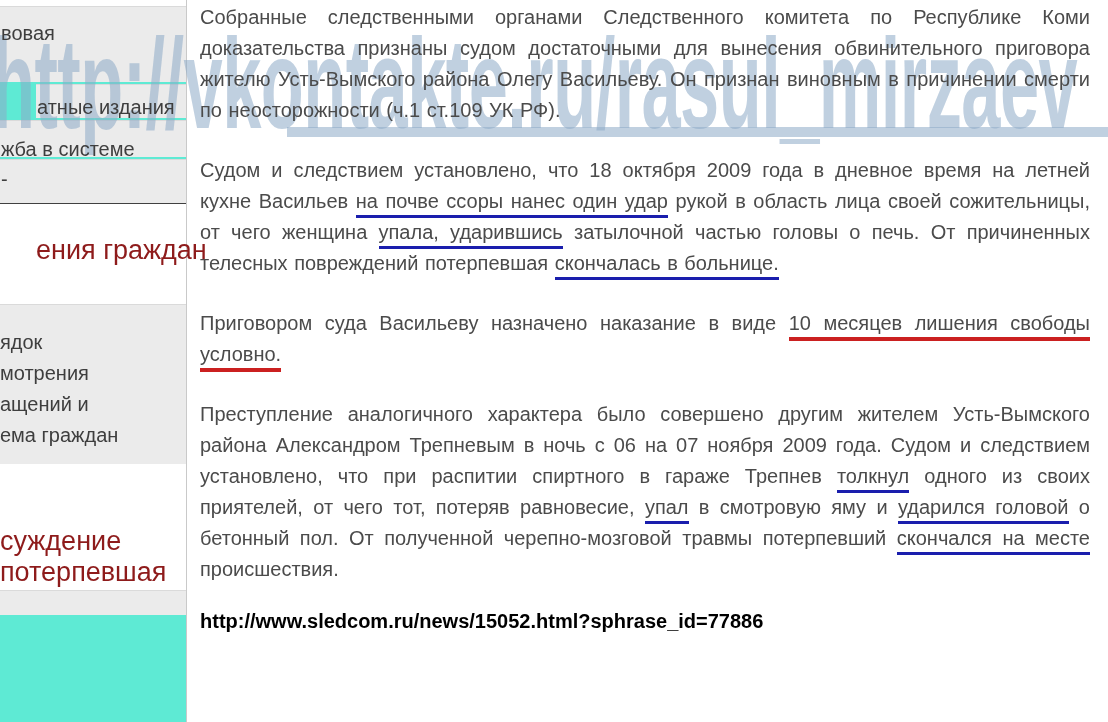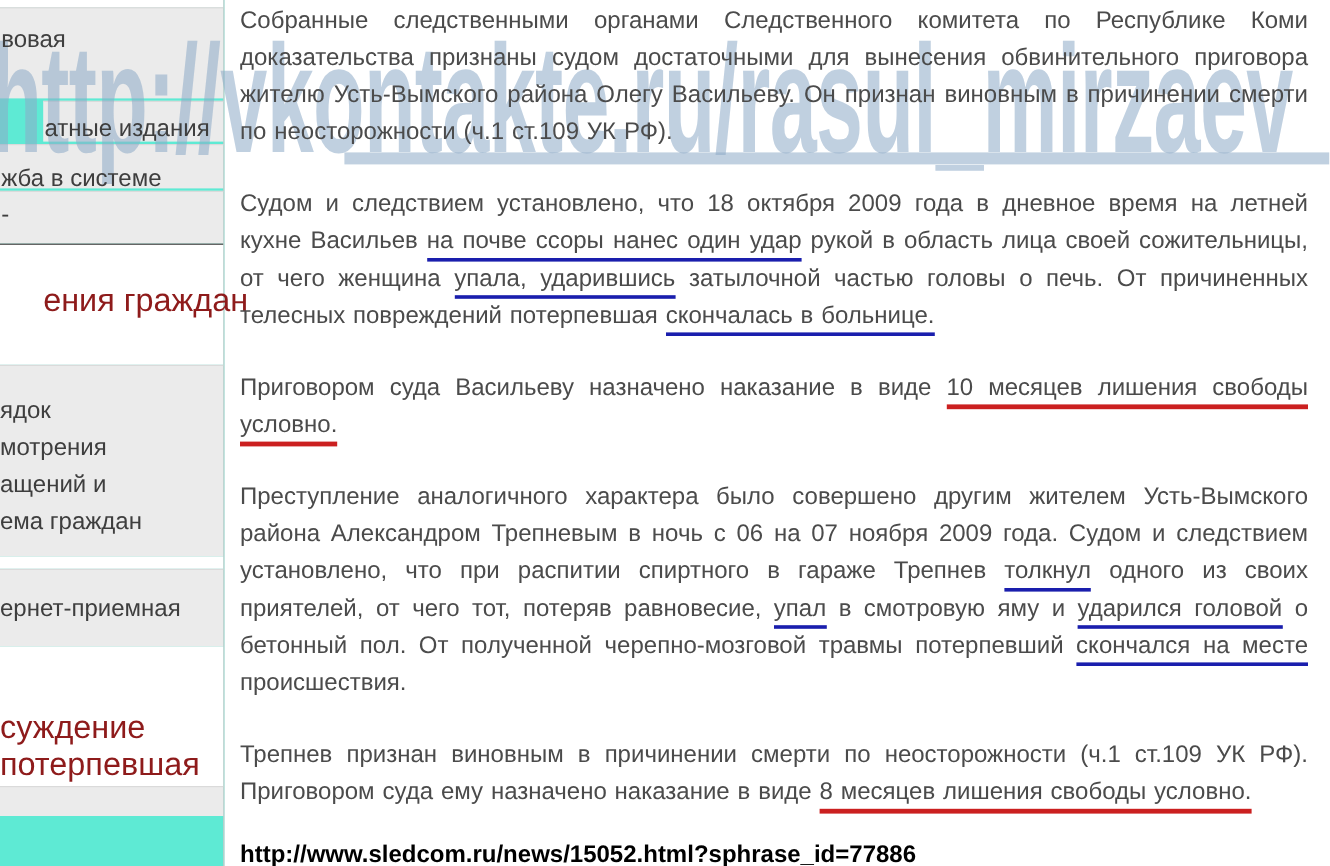--- a/index.html
+++ b/index.html
@@ -89,39 +89,35 @@
 
   <div class="sb-block b5">
     <div class="sb-link">ядок</div>
     <div class="sb-link">мотрения</div>
     <div class="sb-link">ащений и</div>
     <div class="sb-link">ема граждан</div>
   </div>
 
   <div class="sb-white-gap"></div>
 
-  <div class="sb-block b6">
-    <div class="sb-link">ернет-приемная</div>
-  </div>
 
   <div class="sb-white-hdr2">
     <div class="red-hdr">суждение</div>
     <div class="red-hdr">потерпевшая</div>
   </div>
 
   <div class="sb-block b7"></div>
 </aside>
 
 <main class="content">
   <div id="paragraphs">
       <p><span>Собранные следственными органами Следственного комитета по Республике Коми доказательства признаны судом достаточными для вынесения обвинительного приговора жителю Усть-Вымского района Олегу Васильеву. Он признан виновным в причинении смерти по неосторожности (ч.1 ст.109 УК РФ).</span></p>
       <p><span>Судом и следствием установлено, что 18 октября 2009 года в дневное время на летней кухне Васильев </span><span class="u-blue">на почве ссоры нанес один удар</span><span> рукой в область лица своей сожительницы, от чего женщина </span><span class="u-blue">упала, ударившись</span><span> затылочной частью головы о печь. От причиненных телесных повреждений потерпевшая </span><span class="u-blue">скончалась в больнице.</span></p>
       <p><span>Приговором суда Васильеву  назначено наказание в виде </span><span class="u-red">10 месяцев лишения свободы условно.</span></p>
       <p><span>Преступление аналогичного характера было совершено другим жителем Усть-Вымского района Александром Трепневым  в ночь с 06 на 07 ноября 2009 года.  Судом и следствием установлено, что при распитии спиртного в гараже Трепнев </span><span class="u-blue">толкнул</span><span> одного из своих приятелей, от чего тот, потеряв равновесие, </span><span class="u-blue">упал</span><span> в смотровую яму и </span><span class="u-blue">ударился головой</span><span> о бетонный пол. От полученной черепно-мозговой травмы потерпевший </span><span class="u-blue">скончался на месте</span><span> происшествия.</span></p>
-      <p><span>Трепнев признан виновным в причинении смерти по неосторожности (ч.1 ст.109 УК РФ). Приговором суда ему назначено наказание в виде </span><span class="u-red">8 месяцев лишения свободы условно.</span></p>
     </div>
   <div class="source-url">http://www.sledcom.ru/news/15052.html?sphrase_id=77886</div>
 </main>
 
 <div class="watermark-layer">
   <div class="watermark-text">http://vkontakte.ru/rasul_mirzaev</div>
   <div class="watermark-bar"></div>
 </div>
 
 </body></html>

